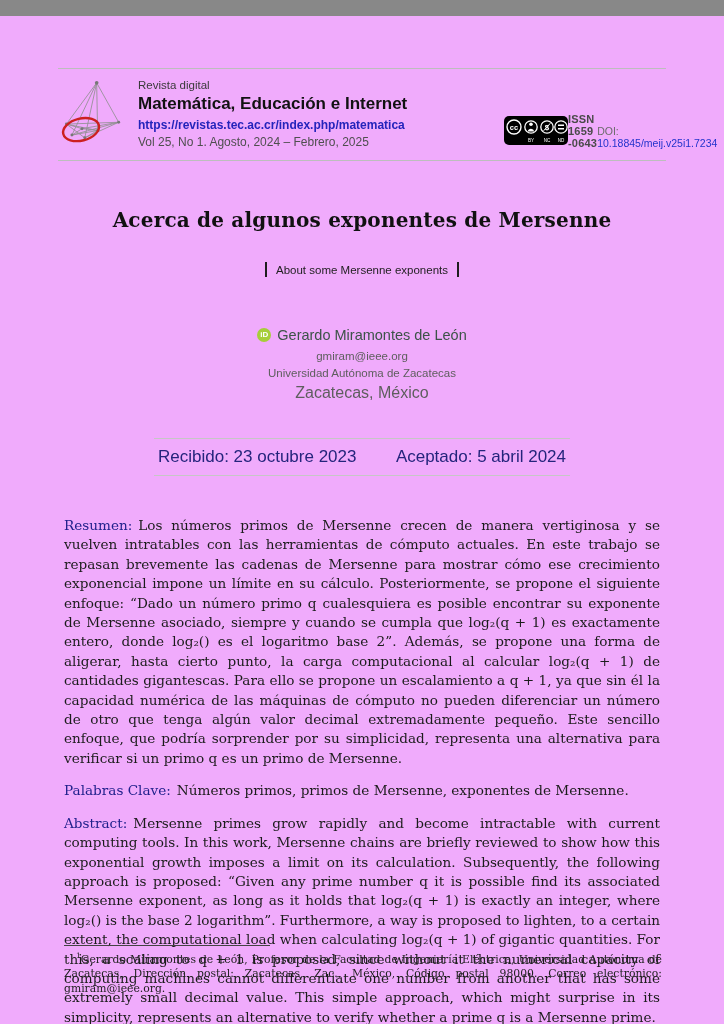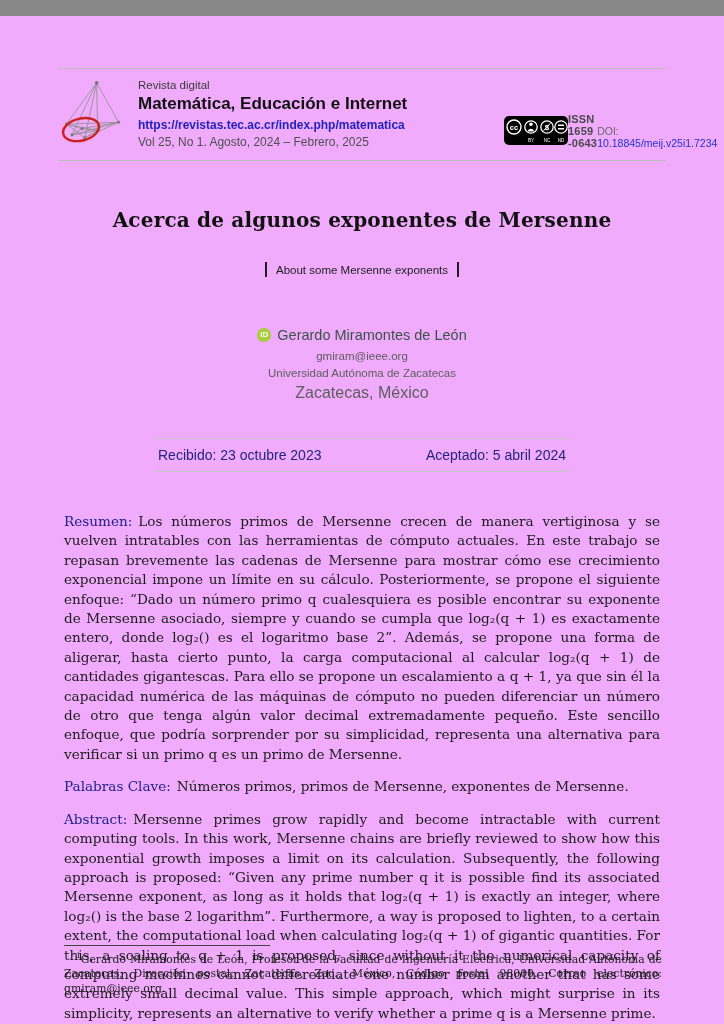--- a/index.html
+++ b/index.html
@@ -54,21 +54,21 @@
   .author-email { margin-top:7px; font-size:11.5px; color:#5e5e5e; }
   .author-affil { margin-top:5px; font-size:11.5px; color:#5e5e5e; }
   .author-loc   { margin-top:5px; font-size:16px;  color:#5e5e5e; }
   
   .dates-box {
     width:416px; margin:36px auto 0 auto;
     border-top:1px solid #c6c6c6; border-bottom:1px solid #c6c6c6;
     padding:8px 4px;
     display:flex; justify-content:space-between;
     font-family:"Liberation Sans", sans-serif;
-    font-size:14px; color:#24247c;
+    font-size:17px; color:#24247c;
   }
   
   .body-text { margin:40px 64px 0 64px; }
   .para { text-align:justify; font-size:13.6px; line-height:19.4px; color:#1c1c1c; }
   .para + .para { margin-top:13px; }
   .sec-label { font-weight:normal; color:#21218c; padding-right:6px; }
   
   .footnote { position:absolute; left:64px; right:62px; top:929px; }
   .footnote-rule { width:206px; border-top:1px solid #444; margin-bottom:3px; }
   .footnote-text { font-size:10.8px; line-height:14.6px; color:#222; text-align:justify; }

